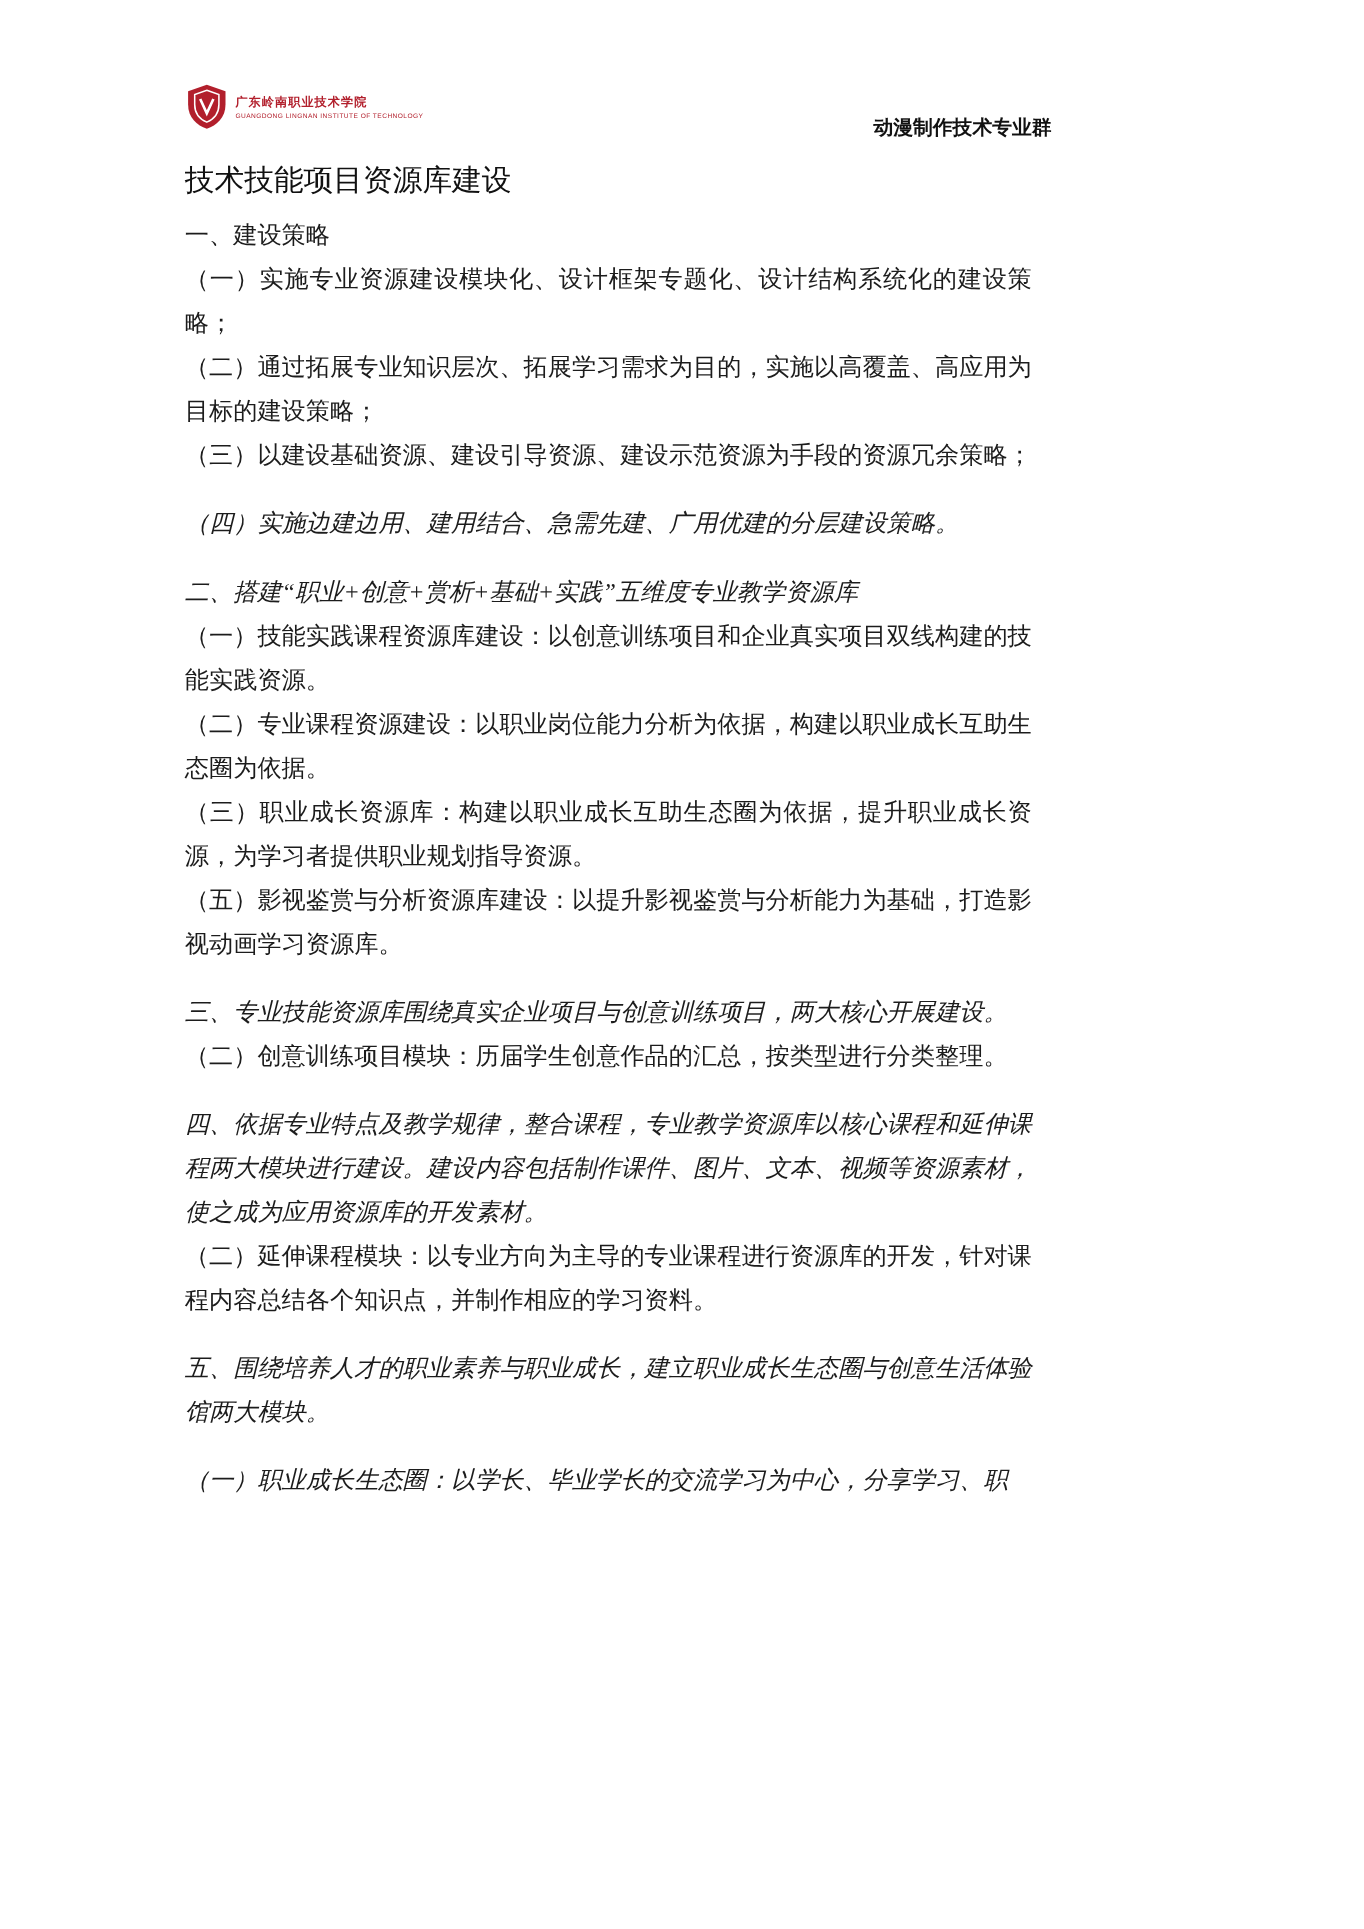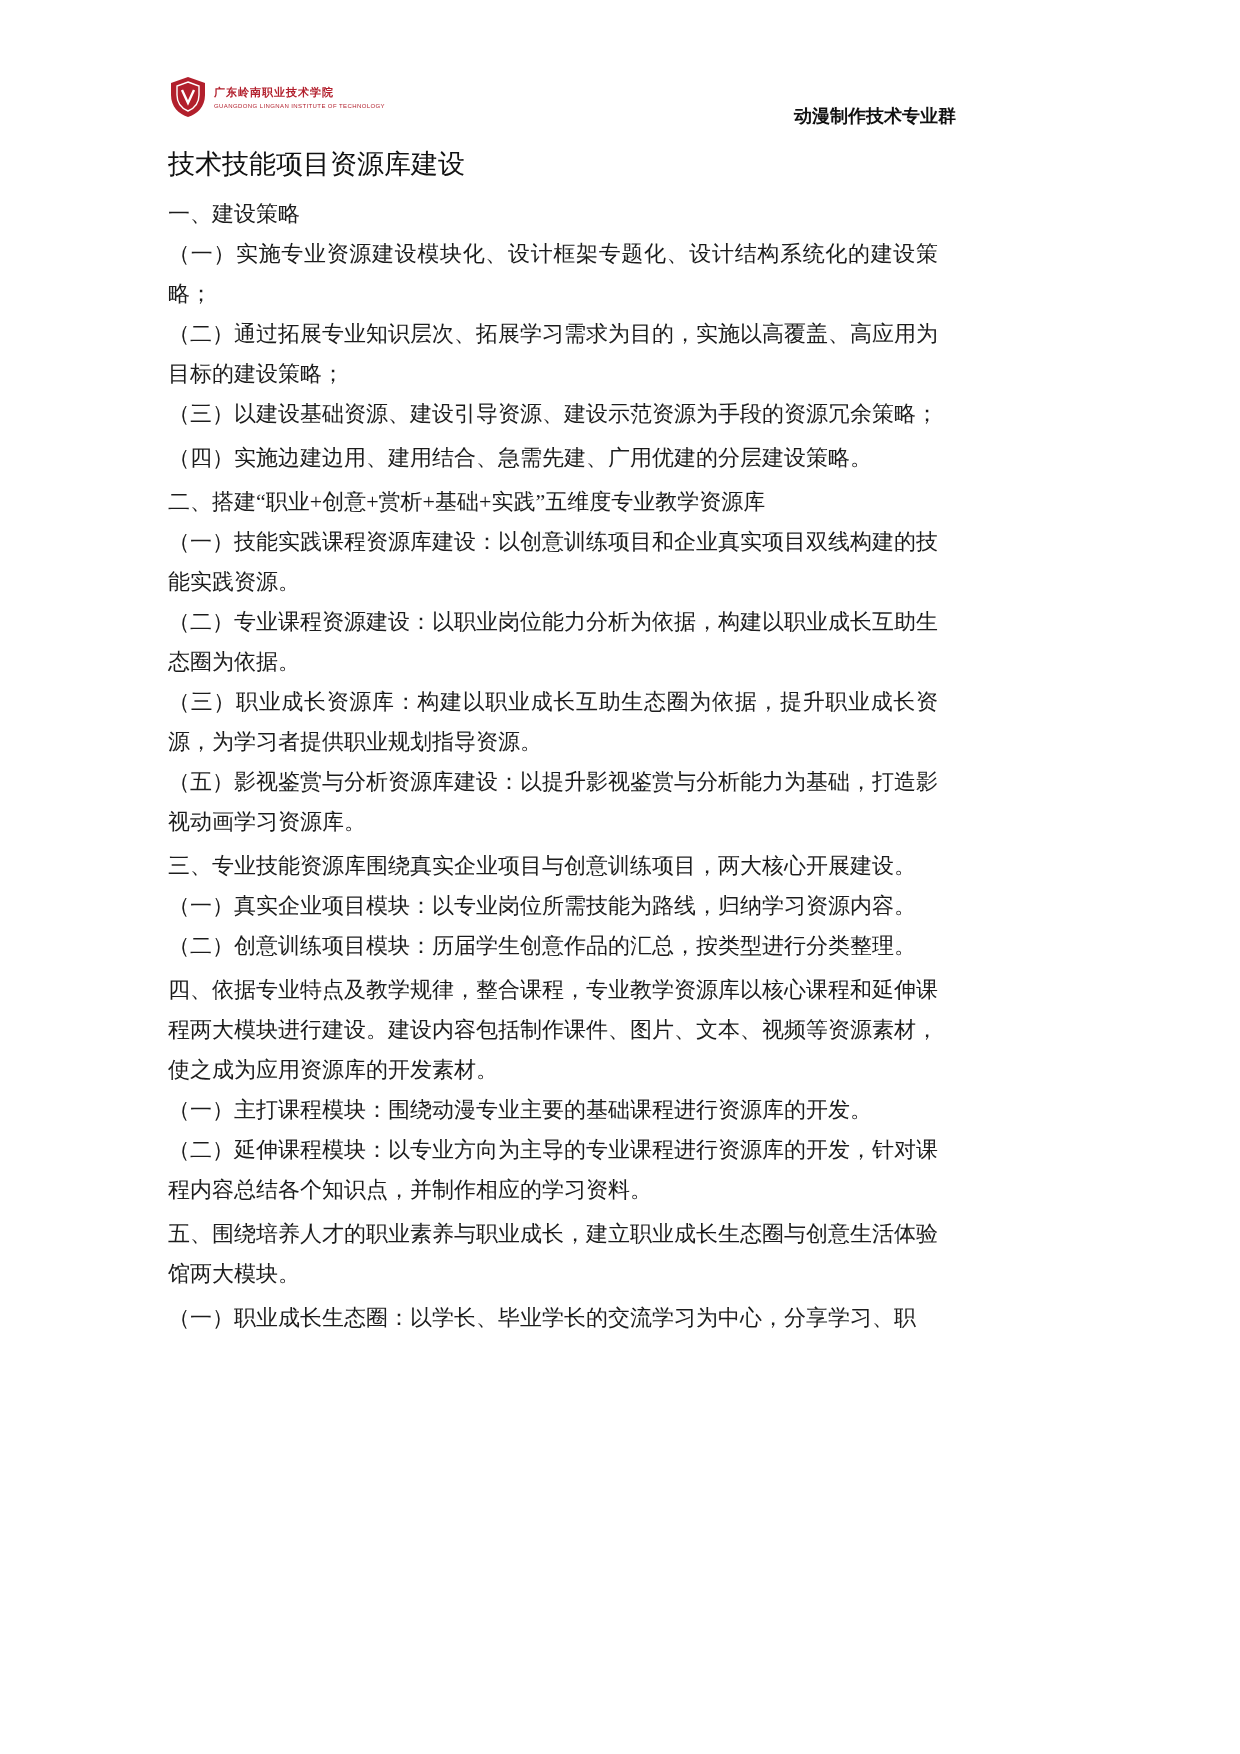--- a/index.html
+++ b/index.html
@@ -68,21 +68,21 @@
     color: #111111;
     margin-bottom: 12px;
   }
   .para {
     font-size: 22px;
     line-height: 40px;
     color: #1c1c1c;
     text-align: justify;
     text-justify: inter-character;
   }
-  .para.gap { margin-top: 4px; }
+  .para.gap { margin-top: 22px; font-style: italic; }
 </style>
 </head>
 <body>
 
 <div class="page">
 
   <div class="logo">
     <span class="shield">
       <svg width="36" height="42" viewBox="0 0 36 42" aria-hidden="true">
         <path d="M18 1 L35 7 V19 C35 31 27 38 18 41 C9 38 1 31 1 19 V7 Z" fill="#b21f2c"></path>
@@ -105,23 +105,21 @@
         <p class="para">（一）实施专业资源建设模块化、设计框架专题化、设计结构系统化的建设策略；</p>
         <p class="para">（二）通过拓展专业知识层次、拓展学习需求为目的，实施以高覆盖、高应用为目标的建设策略；</p>
         <p class="para">（三）以建设基础资源、建设引导资源、建设示范资源为手段的资源冗余策略；</p>
         <p class="para gap">（四）实施边建边用、建用结合、急需先建、广用优建的分层建设策略。</p>
         <p class="para gap">二、搭建“职业+创意+赏析+基础+实践”五维度专业教学资源库</p>
         <p class="para">（一）技能实践课程资源库建设：以创意训练项目和企业真实项目双线构建的技能实践资源。</p>
         <p class="para">（二）专业课程资源建设：以职业岗位能力分析为依据，构建以职业成长互助生态圈为依据。</p>
         <p class="para">（三）职业成长资源库：构建以职业成长互助生态圈为依据，提升职业成长资源，为学习者提供职业规划指导资源。</p>
         <p class="para">（五）影视鉴赏与分析资源库建设：以提升影视鉴赏与分析能力为基础，打造影视动画学习资源库。</p>
         <p class="para gap">三、专业技能资源库围绕真实企业项目与创意训练项目，两大核心开展建设。</p>
-        <p class="para">（一）真实企业项目模块：以专业岗位所需技能为路线，归纳学习资源内容。</p>
         <p class="para">（二）创意训练项目模块：历届学生创意作品的汇总，按类型进行分类整理。</p>
         <p class="para gap">四、依据专业特点及教学规律，整合课程，专业教学资源库以核心课程和延伸课程两大模块进行建设。建设内容包括制作课件、图片、文本、视频等资源素材，使之成为应用资源库的开发素材。</p>
-        <p class="para">（一）主打课程模块：围绕动漫专业主要的基础课程进行资源库的开发。</p>
         <p class="para">（二）延伸课程模块：以专业方向为主导的专业课程进行资源库的开发，针对课程内容总结各个知识点，并制作相应的学习资料。</p>
         <p class="para gap">五、围绕培养人才的职业素养与职业成长，建立职业成长生态圈与创意生活体验馆两大模块。</p>
         <p class="para gap">（一）职业成长生态圈：以学长、毕业学长的交流学习为中心，分享学习、职</p>
       </div>
   </div>
 
 </div>
 
 </body></html>

